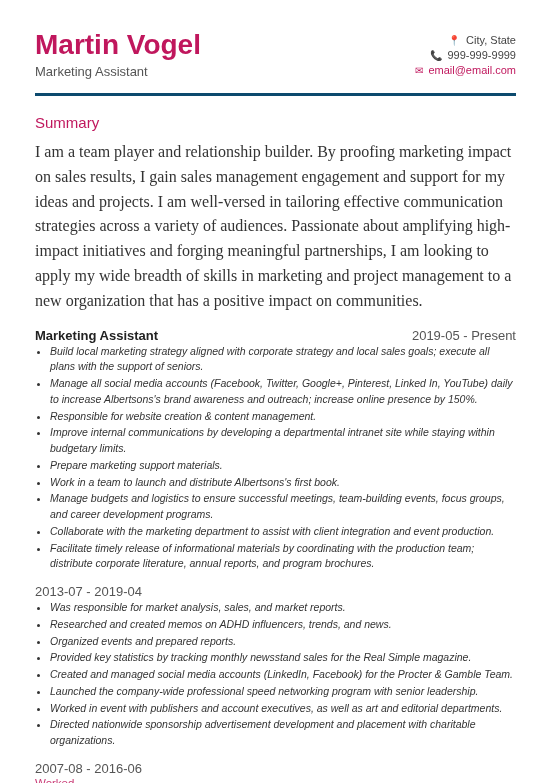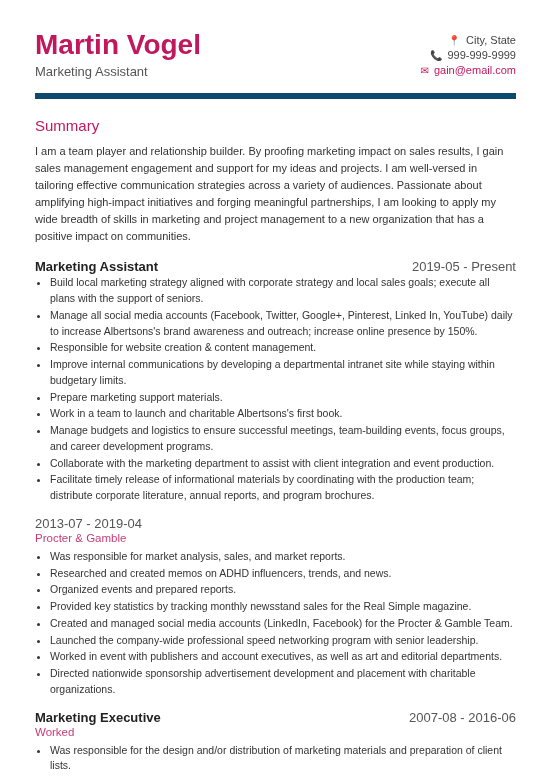--- a/index.html
+++ b/index.html
@@ -17,21 +17,21 @@
       background: #fff;
       padding: 30px 35px 30px 35px;
       position: relative;
     }
     .header-section {
       display: flex;
       justify-content: space-between;
       align-items: flex-start;
       margin-bottom: 18px;
       padding-bottom: 14px;
-      border-bottom: 6px solid #0c4a6e;
+      border-bottom: 3px solid #0c4a6e;
     }
     .header-left {}
     .name {
       font-size: 28px;
       font-weight: bold;
       color: #c0175d;
       line-height: 1.1;
     }
     .job-title {
       font-size: 13px;
@@ -63,23 +63,24 @@
       margin-bottom: 14px;
     }
     .section-title {
       font-size: 15px;
       font-weight: normal;
       color: #c0175d;
       margin-bottom: 7px;
       padding-bottom: 2px;
     }
     .summary-text {
-      font-size: 11px;
+      font-size: 16px;
       color: #333;
       line-height: 1.55;
+      font-family: Liberation Serif, serif;
     }
     .job-header {
       display: flex;
       justify-content: space-between;
       align-items: baseline;
       margin-bottom: 1px;
     }
     .job-title-text {
       font-size: 13px;
       font-weight: bold;
@@ -93,20 +94,21 @@
     .job-company {
       font-size: 11.5px;
       color: #c0175d;
       margin-bottom: 5px;
       opacity: 0.85;
     }
     .job-bullets {
       list-style: disc;
       padding-left: 15px;
       margin-bottom: 12px;
+      font-style: italic;
     }
     .job-bullets li {
       font-size: 10.5px;
       color: #333;
       line-height: 1.5;
       margin-bottom: 1px;
     }
   </style>
 </head>
 <body>
@@ -122,21 +124,21 @@
       <div class="contact-item">
         <span class="contact-icon">📍</span>
         <span>City, State</span>
       </div>
       <div class="contact-item">
         <span class="contact-icon">📞</span>
         <span>999-999-9999</span>
       </div>
       <div class="contact-item">
         <span class="contact-icon">✉</span>
-        <a class="contact-link">gain@email.com</a>
+        <a class="contact-link">email@email.com</a>
       </div>
     </div>
   </div>
 
   <div class="section">
     <div class="section-title">Summary</div>
     <div class="summary-text">I am a team player and relationship builder. By proofing marketing impact on sales results, I gain sales management engagement and support for my ideas and projects. I am well-versed in tailoring effective communication strategies across a variety of audiences. Passionate about amplifying high-impact initiatives and forging meaningful partnerships, I am looking to apply my wide breadth of skills in marketing and project management to a new organization that has a positive impact on communities.</div>
   </div>
 
   <div class="section">
@@ -145,47 +147,45 @@
       <div class="job-header">
         <span class="job-title-text">Marketing Assistant</span>
         <span class="job-dates">2019-05 - Present</span>
       </div>
       <ul class="job-bullets">
         <li>Build local marketing strategy aligned with corporate strategy and local sales goals; execute all plans with the support of seniors.</li>
         <li>Manage all social media accounts (Facebook, Twitter, Google+, Pinterest, Linked In, YouTube) daily to increase Albertsons's brand awareness and outreach; increase online presence by 150%.</li>
         <li>Responsible for website creation &amp; content management.</li>
         <li>Improve internal communications by developing a departmental intranet site while staying within budgetary limits.</li>
         <li>Prepare marketing support materials.</li>
-        <li>Work in a team to launch and charitable Albertsons's first book.</li>
+        <li>Work in a team to launch and distribute Albertsons's first book.</li>
         <li>Manage budgets and logistics to ensure successful meetings, team-building events, focus groups, and career development programs.</li>
         <li>Collaborate with the marketing department to assist with client integration and event production.</li>
         <li>Facilitate timely release of informational materials by coordinating with the production team; distribute corporate literature, annual reports, and program brochures.</li>
       </ul>
     </div>
 
     <div>
       <div class="job-header">
         <span class="job-dates">2013-07 - 2019-04</span>
       </div>
-      <div class="job-company">Procter &amp; Gamble</div>
       <ul class="job-bullets">
         <li>Was responsible for market analysis, sales, and market reports.</li>
         <li>Researched and created memos on ADHD influencers, trends, and news.</li>
         <li>Organized events and prepared reports.</li>
         <li>Provided key statistics by tracking monthly newsstand sales for the Real Simple magazine.</li>
         <li>Created and managed social media accounts (LinkedIn, Facebook) for the Procter &amp; Gamble Team.</li>
         <li>Launched the company-wide professional speed networking program with senior leadership.</li>
         <li>Worked in event with publishers and account executives, as well as art and editorial departments.</li>
         <li>Directed nationwide sponsorship advertisement development and placement with charitable organizations.</li>
       </ul>
     </div>
 
     <div>
       <div class="job-header">
-        <span class="job-title-text">Marketing Executive</span>
         <span class="job-dates">2007-08 - 2016-06</span>
       </div>
       <div class="job-company">Worked</div>
       <ul class="job-bullets">
         <li>Was responsible for the design and/or distribution of marketing materials and preparation of client lists.</li>
 
       </ul>
     </div>
   </div>
 

